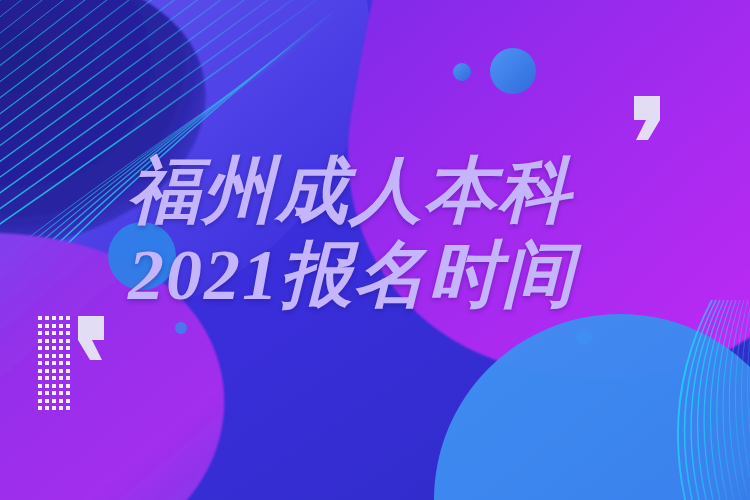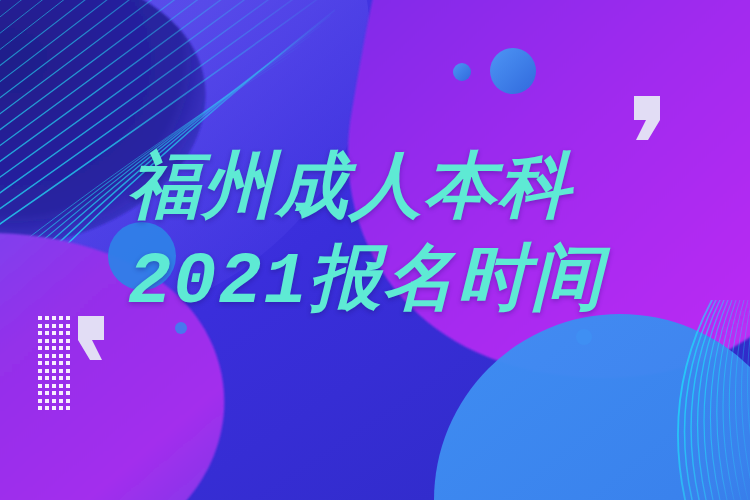--- a/index.html
+++ b/index.html
@@ -28,30 +28,30 @@
     left: 0;
     top: 0;
     width: 750px;
     height: 500px;
     z-index: 40;
     pointer-events: none;
   }
   .hl-line {
     position: absolute;
     left: 128px;
-    color: #5eead4;
+    color: #c4b5fd;
     font-weight: bold;
     font-style: italic;
     letter-spacing: 2px;
     white-space: nowrap;
     text-shadow: 0 2px 5px rgba(20,10,90,0.30);
-    font-family: Liberation Mono, monospace;
+    font-family: Liberation Serif, serif;
   }
   .hl-line-1 { top: 148px; font-size: 72px; line-height: 86px; }
-  .hl-line-2 { top: 240px; font-size: 72px; line-height: 86px; }
+  .hl-line-2 { top: 232px; font-size: 72px; line-height: 86px; }
   .dotgrid {
     position: absolute;
     left: 38px;
     top: 316px;
     width: 34px;
     height: 96px;
     z-index: 30;
   }
   .dotgrid i {
     position: absolute;

